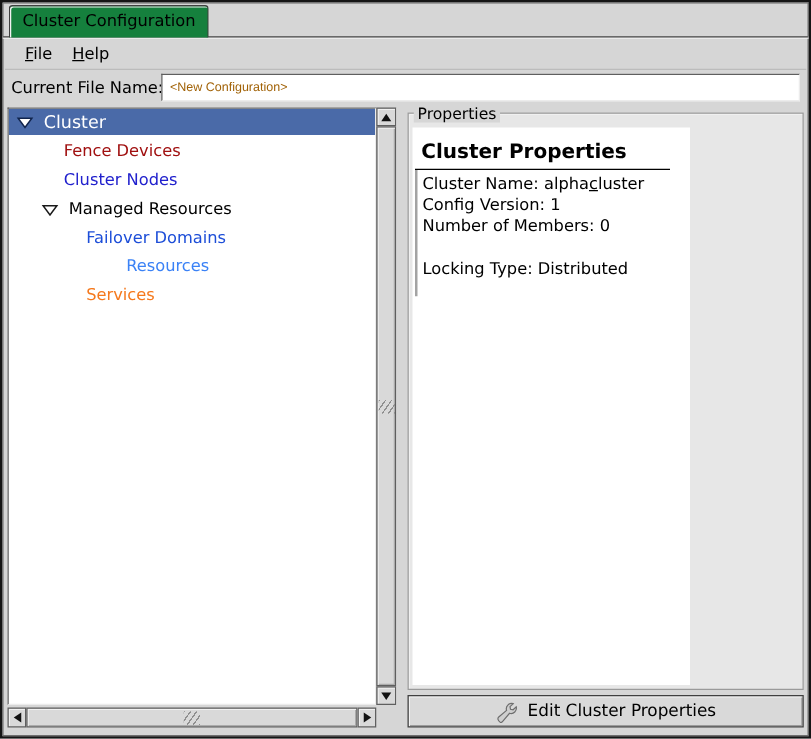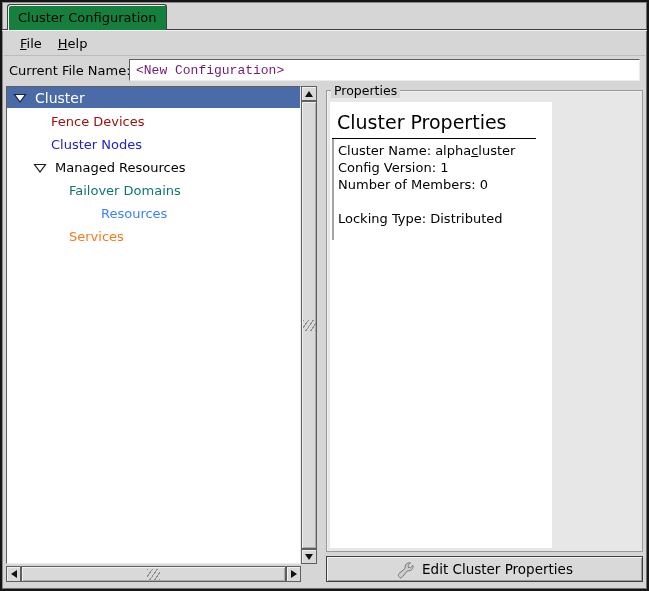--- a/index.html
+++ b/index.html
@@ -39,23 +39,23 @@
   .u { text-decoration: underline; }
 
   
   .filebar {
     position: absolute; left: 2px; right: 2px; top: 55px; height: 27px;
     display: flex; align-items: center; font-size: 13px;
   }
   .filebar-label { padding-left: 5px; white-space: nowrap; }
   .entry {
     position: absolute; left: 125px; right: 5px; top: 2px; height: 22px;
-    background: #ffffff; font-size: 13px; padding: 0 6px;
+    background: #ffffff; font-size: 10px; padding: 0 6px;
     border: 1px solid; border-color: #5f5f5f #ececec #ececec #5f5f5f;
-    outline: none; font-family: Liberation Mono, monospace; color: #701a75;
+    outline: none; font-family: Liberation Sans, sans-serif; color: #a16207;
   }
 
   
   .tree {
     position: absolute; left: 4px; top: 84px; width: 295px; height: 478px;
     background: #ffffff;
     border: 1px solid; border-color: #5f5f5f #ececec #ececec #5f5f5f;
     overflow: hidden;
   }
   .tree-row { height: 23px; display: flex; align-items: center; font-weight: normal; font-size: 13px; }
@@ -103,21 +103,21 @@
     background: #e7e7e7;
   }
   .frame-label {
     position: absolute; top: -8px; left: 4px; padding: 0 3px;
     background: #d6d6d6; font-size: 12.5px; line-height: 15px;
   }
   .props-box {
     position: absolute; left: 3px; top: 11px; bottom: 3px; width: 222px;
     background: #ffffff; overflow: hidden;
   }
-  .props-heading { font-size: 19px; padding: 9px 15px 5px 7px; white-space: nowrap; }
+  .props-heading { font-size: 16px; padding: 9px 15px 5px 7px; white-space: nowrap; font-weight: bold; }
   .props-rule { margin-left: 2px; width: 204px; border-top: 1px solid #000; }
   .props-block {
     margin-left: 2px; border-left: 2px solid #a3a3a3;
     padding: 3px 0 13px 4px; font-size: 13px; line-height: 17px; white-space: nowrap;
   }
   .blank-line { height: 17px; }
 
   
   .edit-btn {
     position: absolute; left: 0; right: 0; top: 470px; height: 26px;
@@ -161,21 +161,21 @@
     <div class="tree-row depth-1">
       <span style="color: rgb(33, 33, 205);">Cluster Nodes</span>
     </div>
     <div class="tree-row depth-1e">
       <svg class="expander" viewBox="0 0 14 13">
           <polygon points="1.5,3.5 12.5,3.5 7,11" fill="#ffffff" stroke="#1a1a1a" stroke-width="1.2"></polygon>
         </svg>
       <span style="color: rgb(0, 0, 0);">Managed Resources</span>
     </div>
     <div class="tree-row depth-2">
-      <span style="color: #0f766e; text-align: right;">Failover Domains</span>
+      <span style="color: #1d4ed8; text-align: right;">Failover Domains</span>
     </div>
     <div class="tree-row depth-2">
       <span style="color: #3b82f6; margin-left: 32px;">Resources</span>
     </div>
     <div class="tree-row depth-2">
       <span style="color: rgb(245, 121, 29);">Services</span>
     </div>
   </div>
 
   <div class="vscroll">

